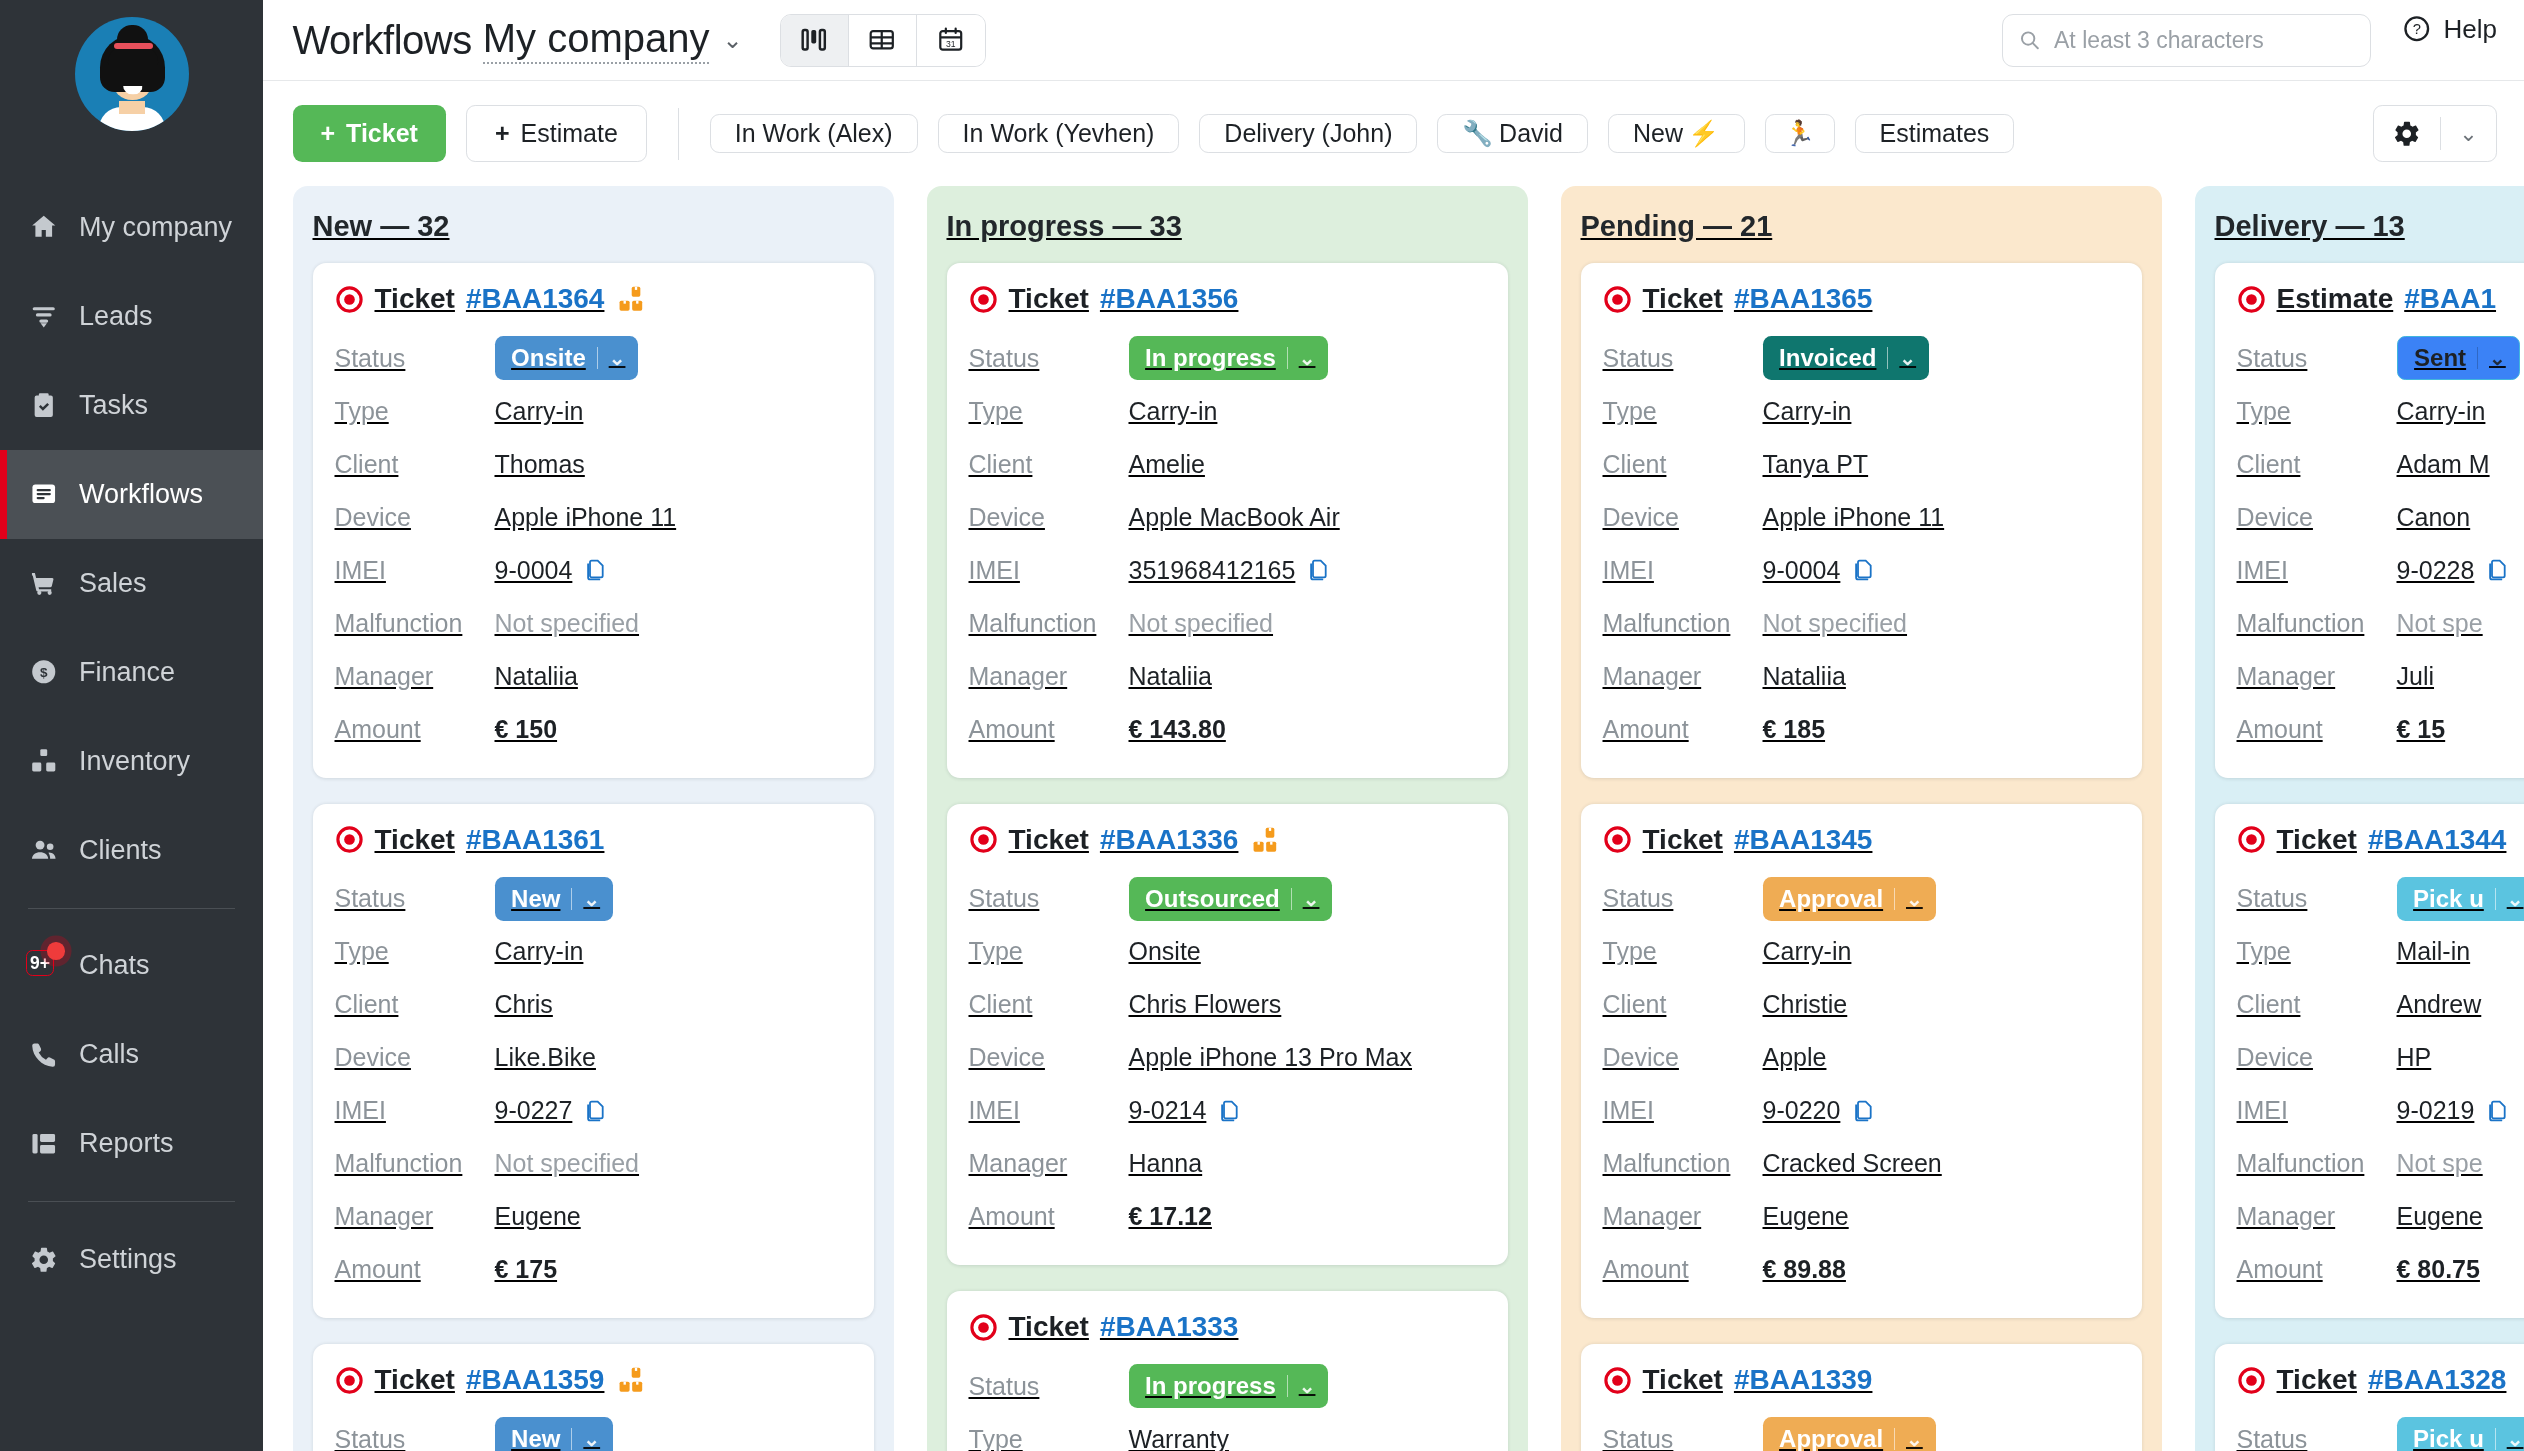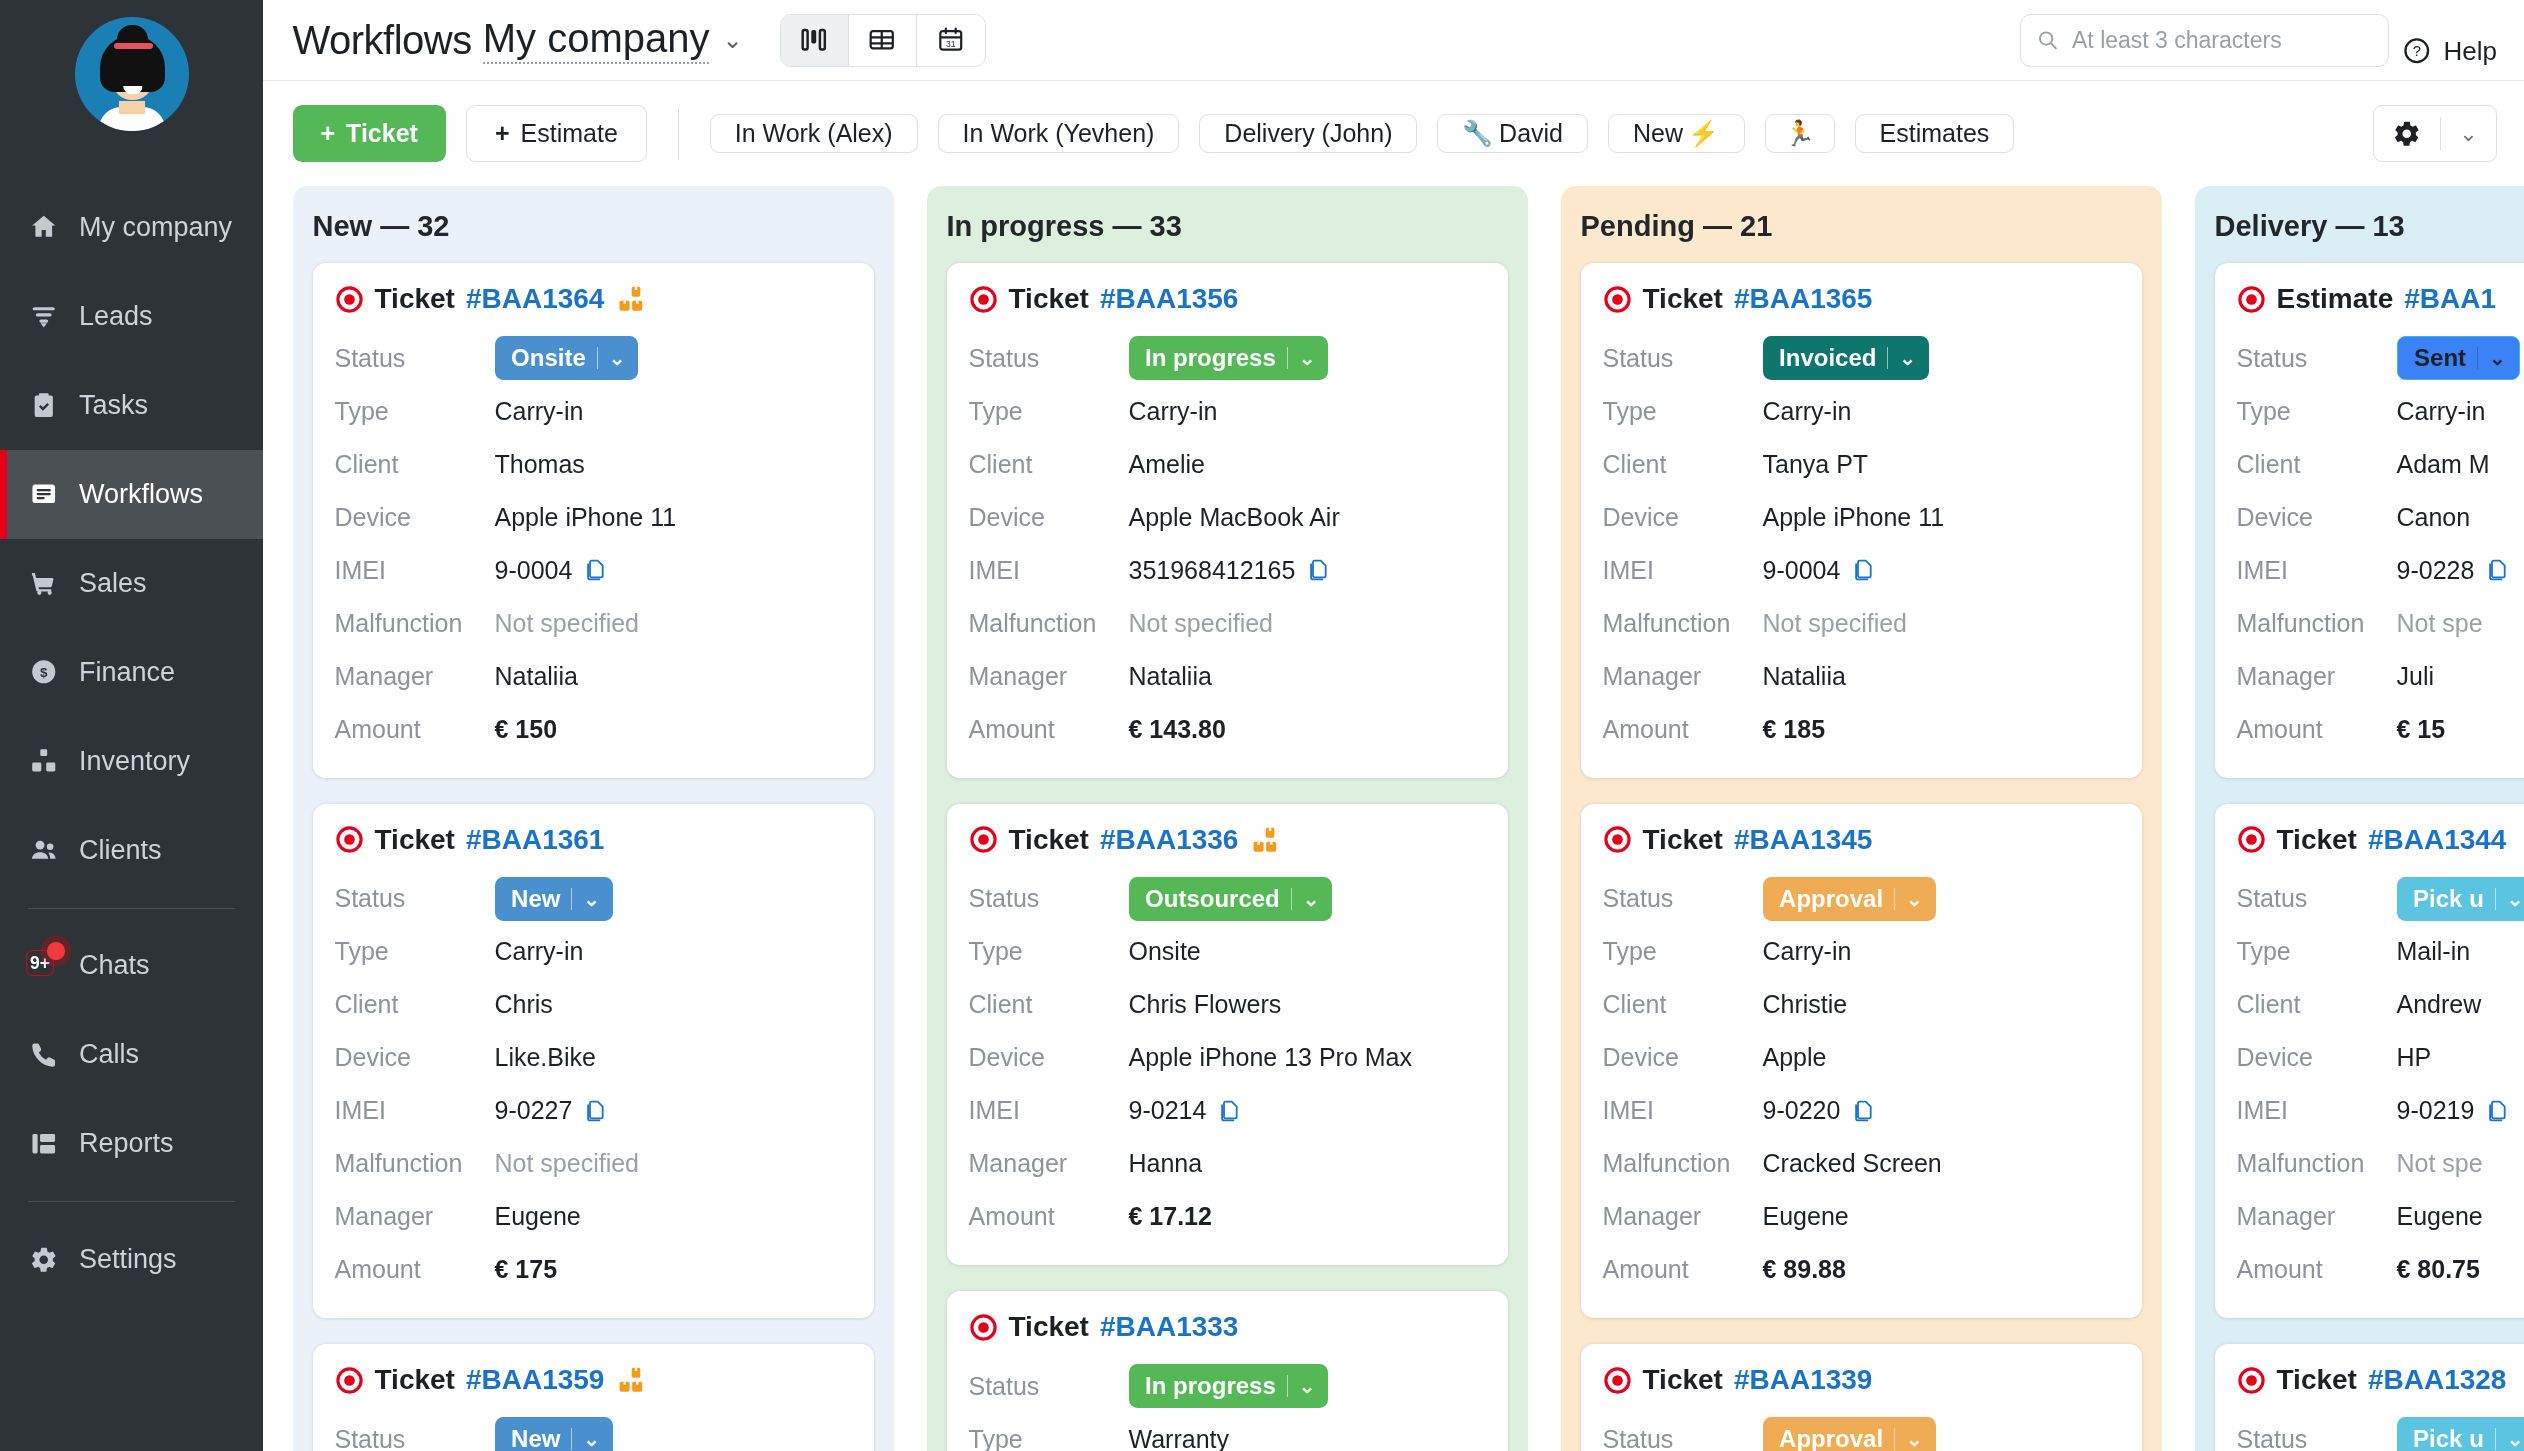--- a/index.html
+++ b/index.html
@@ -96,21 +96,21 @@
   .title-caret { margin-left: 13px; color: #5b6167; font-size: 24px; cursor: pointer; }
 
   .viewtabs { display: flex; margin-left: 37px; border: 0.9px solid #dcdfe3;
               border-radius: 11px; overflow: hidden; height: 53px; }
   .viewtab { width: 68px; display: flex; align-items: center; justify-content: center;
              border-right: 0.9px solid #dcdfe3; background: #fff; cursor: pointer; }
   .viewtab:last-child { border-right: none; }
   .viewtab.active { background: #eef0f2; }
   .viewtab svg { width: 29.5px; height: 29.5px; }
 
-  .topright { margin-left: auto; display: flex; align-items: flex-end; gap: 13px; }
+  .topright { margin-left: auto; display: flex; align-items: flex-start; gap: 31px; }
   .searchbox {
     width: 369px; height: 53px; border: 0.9px solid #dcdfe3; border-radius: 11px;
     display: flex; align-items: center; gap: 13px; padding: 0 14.8px; background: #fff;
   }
   .searchbox input {
     border: none; outline: none; font-size: 23px; color: #1d2125;
     font-family: inherit; width: 100%; background: transparent;
   }
   .searchbox input::placeholder { color: #9aa0a6; }
   .helpbtn { display: flex; align-items: center; gap: 12px; font-size: 26px;
@@ -151,20 +151,21 @@
   
   .board {
     flex: 1 1 auto; display: flex; gap: 33px;
     padding: 0 0 0 29.5px; overflow: hidden; background: #fff;
   }
   .column {
     width: 601px; flex: 0 0 601px;
     border-radius: 14.8px 14.8px 0 0;
     padding: 24px 20px 0 20px;
     overflow: hidden;
+    text-decoration: underline;
   }
   .col-head { font-size: 29px; font-weight: 700; color: #22272b; margin-bottom: 20px; }
 
   .card {
     background: #fff; border-radius: 13px;
     box-shadow: 0 0.9px 3.7px rgba(20,30,40,0.12);
     padding: 20px 22px 22px 22px; margin-bottom: 26px;
   }
   .card-title { display: flex; align-items: center; gap: 11px; margin-bottom: 16.6px; }
   .target-ico { width: 29px; height: 29px; flex: 0 0 29px; }

